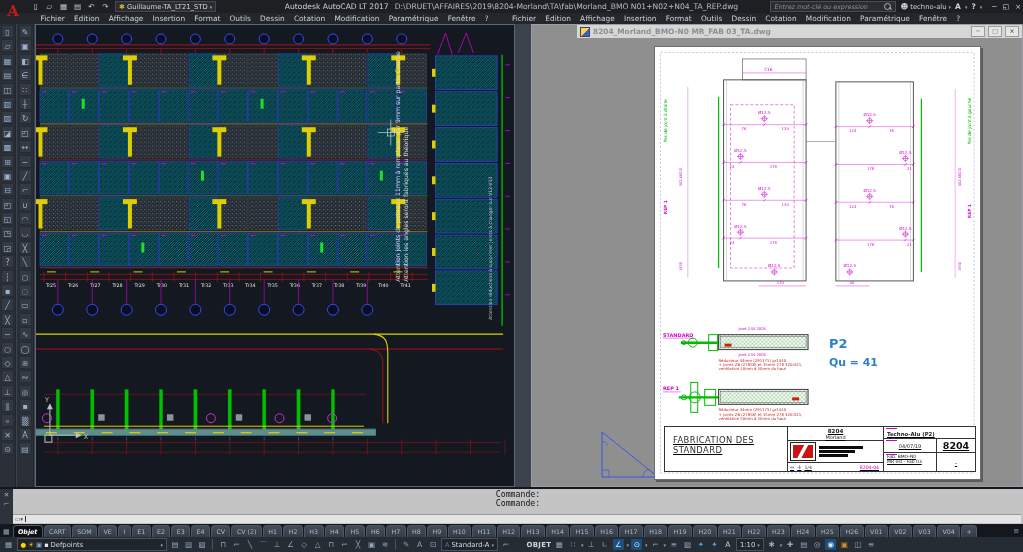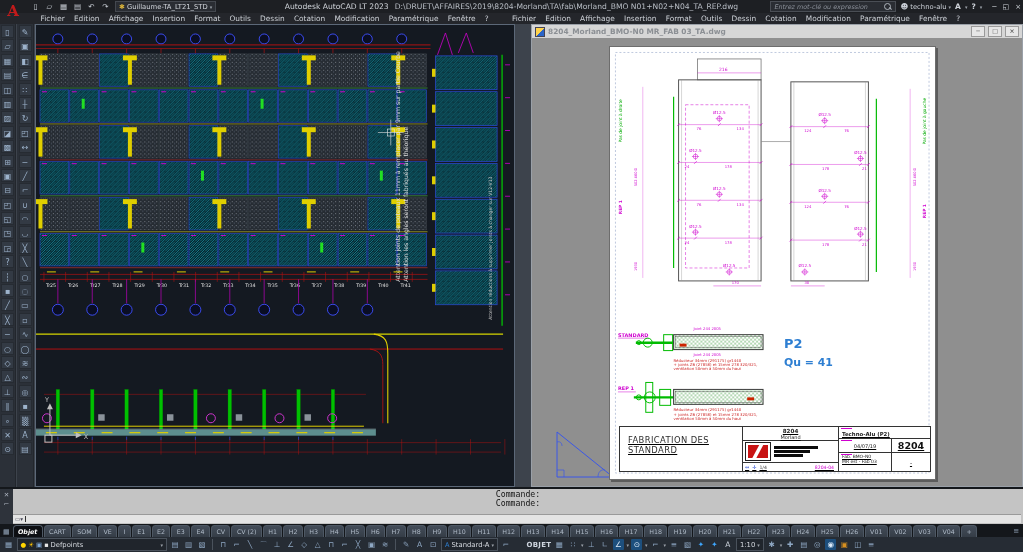--- a/index.html
+++ b/index.html
@@ -49,21 +49,21 @@
   .ltit{height:13px;background:linear-gradient(#bcc7d4,#97a7ba);display:flex;align-items:center;gap:3px;
         color:#121f33;font-size:7.4px;font-weight:bold;padding:0 3px;}
   .rtit{height:13px;background:#d6d6d6;display:flex;align-items:center;gap:3px;color:#8b8f94;font-size:7.4px;font-weight:bold;padding:0 3px;}
   .dwgic{width:8px;height:8px;border:1px solid #445;background:linear-gradient(135deg,#ffd24a 52%,#2b65c8 52%);}
   .twspace{flex:1;}
   .cwb{width:12px;height:9px;border:1px solid #6a7685;background:#ccd4de;color:#222;font-size:6px;line-height:8px;text-align:center;}
   .rtit .cwb{background:#e6e6e6;border-color:#9a9a9a;color:#555;}
   .lcanvas{position:relative;width:478px;height:448px;}
   .lcanvas svg{display:block;width:100%;height:100%;}
 
-  .rwin{position:absolute;left:531px;top:0;width:492px;height:463px;border:1px solid #9aa0a8;box-sizing:border-box;background:#8f8f8f;}
+  .rwin{position:absolute;left:531px;top:0;width:492px;height:463px;border:1px solid #9aa0a8;box-sizing:border-box;background:#8f8f8f;padding-left:45px;}
   .rcanvas{position:relative;width:432px;height:448px;background:#8f8f8f;overflow:hidden;}
   .sheet{position:absolute;left:77px;top:8px;width:327px;height:434px;background:#ffffff;border:1px solid #6d6d6d;
          box-shadow:2px 2px 0 #5c5c5c;box-sizing:border-box;}
   .sheet svg{display:block;width:100%;height:100%;}
   #svgTri{position:absolute;left:18px;top:388px;width:72px;height:58px;}
 
   
   .tblock{position:absolute;left:9px;right:4px;top:379px;height:46px;border:1px solid #333;display:flex;
           background:#fff;box-sizing:border-box;font-family:"DejaVu Sans","Liberation Sans",sans-serif;text-decoration:underline;}
   .tb-c1{width:122px;color:#2d2d2d;font-size:8.4px;letter-spacing:.4px;padding:8px 0 0 8px;line-height:10px;box-sizing:border-box;}
@@ -134,21 +134,21 @@
         <span class="qbtn">▤</span>
         <span class="qbtn">↶</span>
         <span class="qbtn">↷</span>
       </div>
     <div class="ws">
       <span class="g">✱</span>
       <span>Guillaume-TA_LT21_STD</span>
       <span class="car">▾</span>
     </div>
     <div class="apptitle">
-      <span>Autodesk AutoCAD LT 2023</span><span class="path">D:\DRUET\AFFAIRES\2019\8204-Morland\TA\fab\Morland_BMO N01+N02+N04_TA_REP.dwg</span>
+      <span>Autodesk AutoCAD LT 2017</span><span class="path">D:\DRUET\AFFAIRES\2019\8204-Morland\TA\fab\Morland_BMO N01+N02+N04_TA_REP.dwg</span>
     </div>
     <div class="tright">
       <div class="tsearch">
         <span class="ph">Entrez mot-clé ou expression</span>
         <span class="lens"></span>
       </div>
       <div class="user">
         <span class="uic">☻</span>
         <span>techno-alu</span>
         <span class="car">▾</span>

